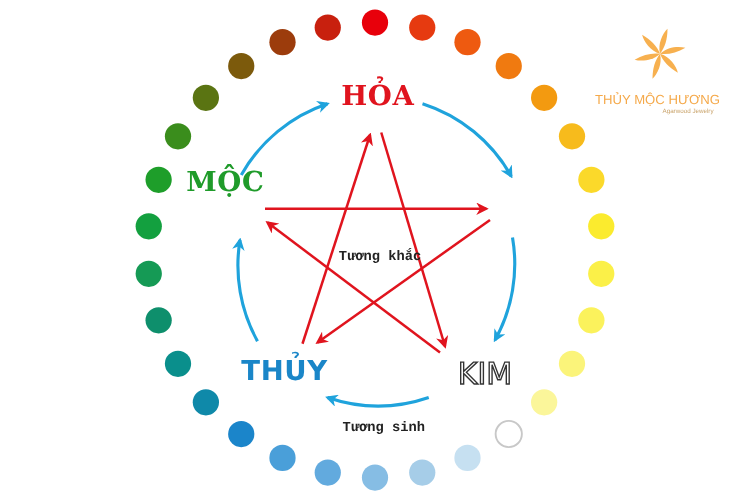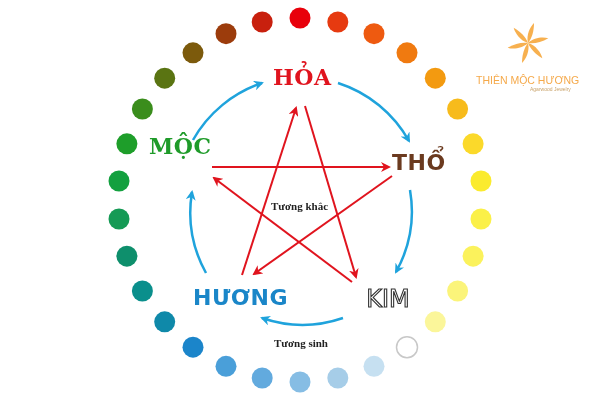--- a/index.html
+++ b/index.html
@@ -1,19 +1,19 @@
 <!DOCTYPE html>
 <html><head>
 <meta charset="utf-8">
 <style>
   html, body { margin:0; padding:0; background:#ffffff; }
   body { width:600px; height:400px; overflow:hidden; position:relative; font-family:"Liberation Sans", sans-serif; }
   #stage { position:absolute; left:0; top:0; width:600px; height:400px; }
   .el-label { position:absolute; font-family:"DejaVu Serif", serif; font-weight:bold; font-size:22px; letter-spacing:0.5px; white-space:nowrap; }
-  .sub-label { position:absolute; font-family:Liberation Serif, serif; font-weight:bold; font-size:11px; color:#222; white-space:nowrap; }
+  .sub-label { position:absolute; font-family:Liberation Mono, monospace; font-weight:bold; font-size:11px; color:#222; white-space:nowrap; }
   .brand-name { position:absolute; left:476px; top:74px; font-family:"Liberation Sans", sans-serif; font-size:10.5px; color:#f5a94a; white-space:nowrap; }
   .brand-tag { position:absolute; left:530px; top:86px; font-family:"Liberation Sans", sans-serif; font-size:5px; color:#c9a36b; white-space:nowrap; }
 </style>
 </head>
 <body>
 
 <div id="stage">
   <svg width="600" height="400" viewBox="0 0 600 400">
     <defs>
       <marker id="redArrow" markerWidth="10" markerHeight="10" refX="8" refY="5" orient="auto" markerUnits="userSpaceOnUse">
@@ -80,21 +80,20 @@
       <path d="M0,0 C-2,-8 2,-16 6,-20 C6,-12 4,-5 0,0 z" transform="rotate(180)"></path>
       <path d="M0,0 C-2,-8 2,-16 6,-20 C6,-12 4,-5 0,0 z" transform="rotate(240)"></path>
       <path d="M0,0 C-2,-8 2,-16 6,-20 C6,-12 4,-5 0,0 z" transform="rotate(300)"></path>
     </g>
 
     <text x="388" y="307" text-anchor="middle" font-family="DejaVu Sans, sans-serif" font-size="24" fill="#ffffff" stroke="#333333" stroke-width="1.1">KIM</text>
   </svg>
 
   <div class="el-label" style="left:273px; top:64px; color:#e0141e;">HỎA</div>
   <div class="el-label" style="left:149px; top:133px; color:#1f9b2a;">MỘC</div>
-  <div class="el-label" style="left:392px; top:150px; color:#6b3a1f; font-family:'DejaVu Sans', sans-serif;">THỔ</div>
-  <div class="el-label" style="left:193px; top:285px; color:#1a86c8; font-family:'DejaVu Sans', sans-serif;">HƯƠNG</div>
+  <div class="el-label" style="left:193px; top:285px; color:#1a86c8; font-family:'DejaVu Sans', sans-serif;">THỦY</div>
 
   <div class="sub-label" style="left:271px; top:200px;">Tương khắc</div>
   <div class="sub-label" style="left:274px; top:325px;margin-top:12px;">Tương sinh</div>
 
-  <div class="brand-name">THIÊN MỘC HƯƠNG</div>
+  <div class="brand-name">THỦY MỘC HƯƠNG</div>
   <div class="brand-tag">Agarwood Jewelry</div>
 </div>
 
 </body></html>

